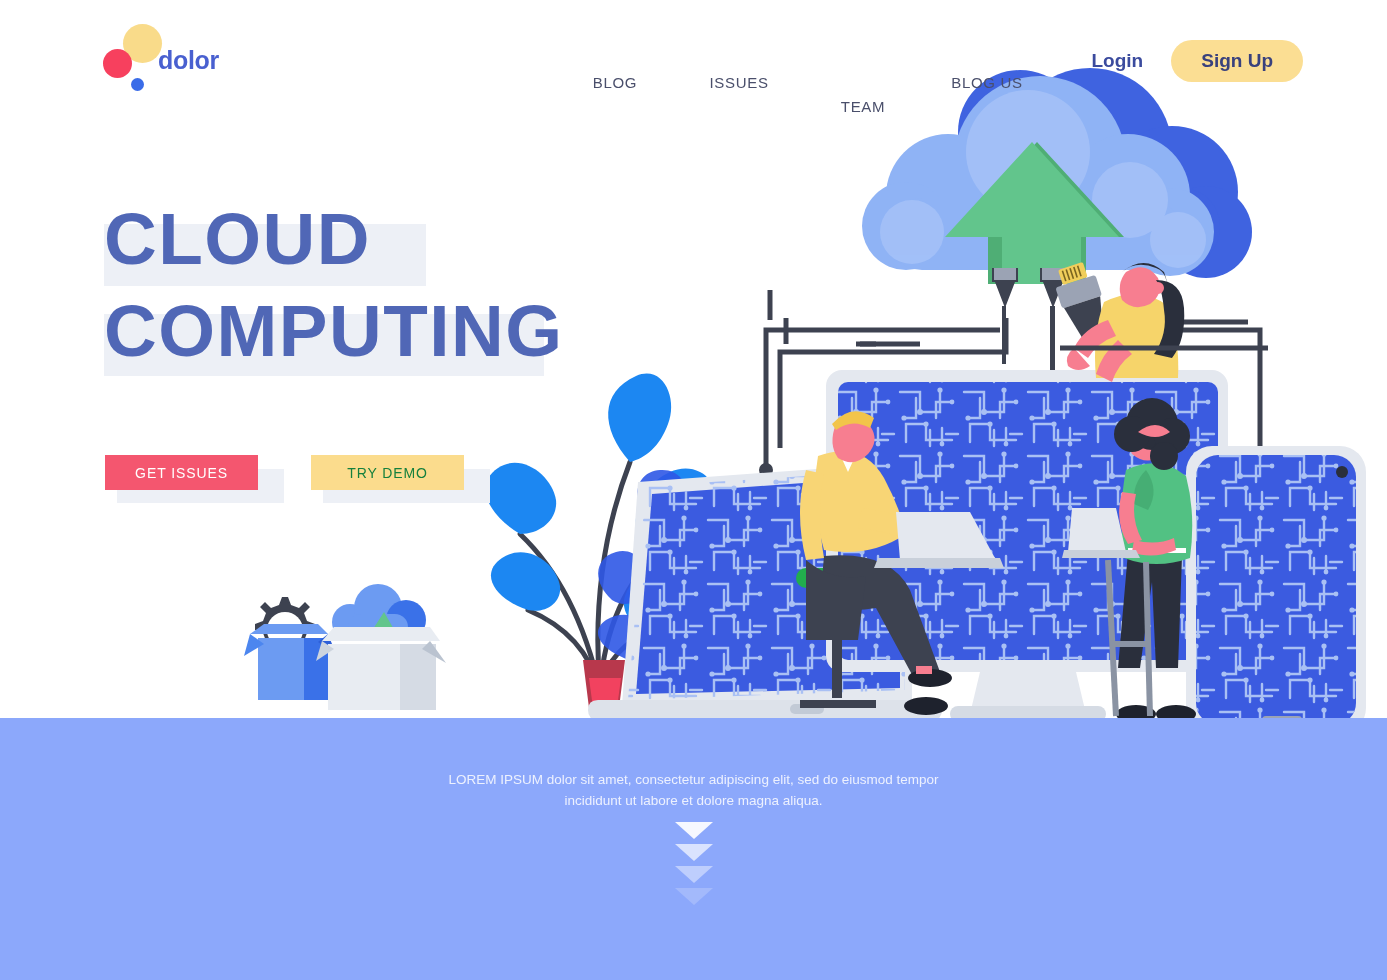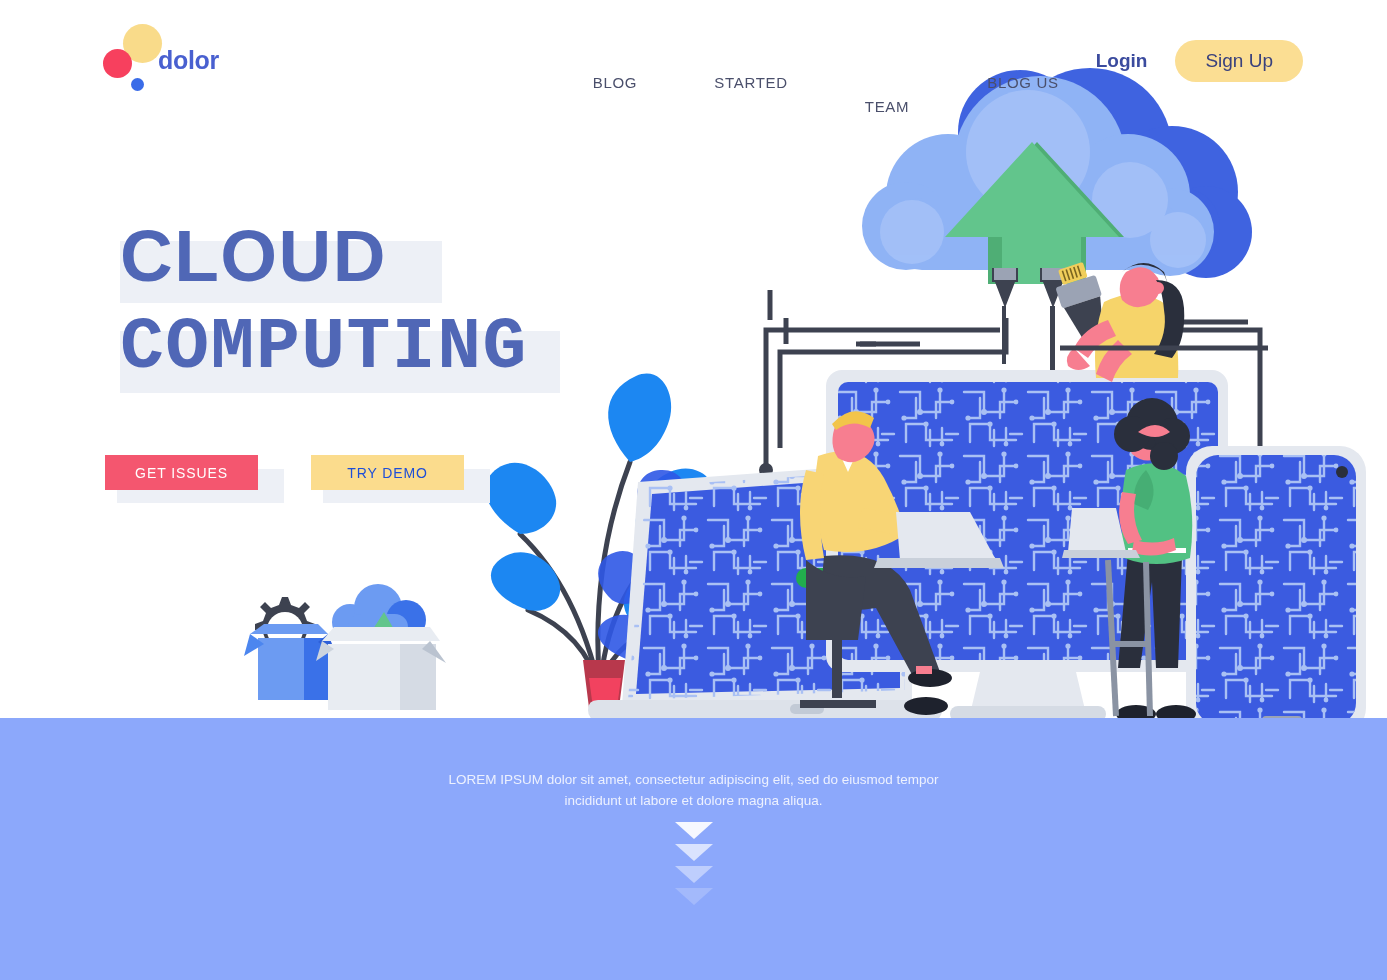--- a/index.html
+++ b/index.html
@@ -19,69 +19,69 @@
   #logo { position: absolute; left: 55px; top: 18px; width: 220px; height: 70px; }
   .logo-dot { position: absolute; border-radius: 50%; }
   #logo-dot-yellow { left: 68px; top: 6px; width: 39px; height: 39px; background: #F9DB8A; }
   #logo-dot-red    { left: 48px; top: 31px; width: 29px; height: 29px; background: #F7405E; }
   #logo-dot-blue   { left: 76px; top: 60px; width: 13px; height: 13px; background: #3A6CE8; }
   #logo-text {
     position: absolute; left: 103px; top: 28px;
     font-size: 25px; font-weight: bold; color: #4960D0; letter-spacing: -0.3px;
   }
 
-  #nav { position: absolute; left: 555px; top: 50px; display: flex; align-items: center; gap: 16px; }
+  #nav { position: absolute; left: 555px; top: 50px; display: flex; align-items: center; gap: 4px; }
   .nav-link {
     font-size: 15px; color: #4A4F6B; letter-spacing: 0.7px;
     text-decoration: none; cursor: pointer; display: inline-block; text-align: center;
   }
   #nav-blog     { width: 120px; }
   #nav-issues   { width: 120px; }
   #nav-team     { width: 120px; margin-top: 48px; }
   #nav-about    { width: 120px; }
 
   #auth { position: absolute; right: 84px; top: 40px; display: flex; align-items: center; gap: 28px; }
   #login-link {
     font-size: 19px; font-weight: bold; color: #3B4B9E; text-decoration: none; cursor: pointer;
   }
   #signup-button {
     background: #FBDE93; color: #39417D; border: none;
-    font-size: 19px; font-weight: normal; font-family: "Liberation Sans", sans-serif;
+    font-size: 19px; font-weight: bold; font-family: "Liberation Sans", sans-serif;
     padding: 10px 30px; border-radius: 22px; cursor: pointer;
   }
 
   
-  #hero-text { position: absolute; left: 120px; top: 202px; z-index: 40; margin-top: 17px; }
+  #hero-text { position: absolute; left: 104px; top: 202px; z-index: 40; }
   .headline-line { position: relative; display: block; }
   .headline-band {
     position: absolute; left: 0; background: #EDF0F6; z-index: 0;
   }
   .headline-word {
     position: relative; z-index: 1;
     font-size: 73px; font-weight: bold; color: #5067B6;
     letter-spacing: 1.5px; line-height: 1.0; white-space: nowrap;
   }
   #headline-band-1 { top: 22px; width: 322px; height: 62px; }
   #headline-band-2 { top: 20px; width: 440px; height: 62px; }
   #headline-1-wrap { height: 92px; }
-  #headline-2-wrap { height: 92px; font-family: Liberation Mono, monospace; }
+  #headline-2-wrap { height: 92px; }
 
   #cta-row { position: absolute; left: 105px; top: 455px; z-index: 40; }
   .cta-wrap { position: absolute; top: 0; }
   .cta-shadow { position: absolute; left: 12px; top: 14px; width: 167px; height: 34px; background: #EDF0F6; }
   .cta-btn {
     position: relative; border: none; cursor: pointer;
     font-family: "Liberation Sans", sans-serif;
     font-size: 14px; letter-spacing: 0.9px;
     width: 153px; height: 35px;
   }
   #get-started-wrap { left: 0; }
   #get-started-button { background: #F4566F; color: #ffffff; }
   #try-demo-wrap { left: 206px; }
-  #try-demo-button { background: #FBDC8D; color: #1d4ed8; }
+  #try-demo-button { background: #FBDC8D; color: #15803d; }
 
   
   #illustration { position: absolute; left: 0; top: 0; width: 1387px; height: 980px; z-index: 20; }
 
   
   #bottom-band {
     position: absolute; left: 0; top: 718px; width: 1387px; height: 321px;
     background: #8CA8FB; z-index: 50;
   }
   #band-text {
@@ -398,21 +398,21 @@
 
     <div id="logo">
       <span id="logo-dot-yellow" class="logo-dot"></span>
       <span id="logo-dot-red" class="logo-dot"></span>
       <span id="logo-dot-blue" class="logo-dot"></span>
       <span id="logo-text">dolor</span>
     </div>
 
     <nav id="nav">
       <a id="nav-blog" class="nav-link">BLOG</a>
-      <a id="nav-issues" class="nav-link">STARTED</a>
+      <a id="nav-issues" class="nav-link">ISSUES</a>
       <a id="nav-team" class="nav-link">TEAM</a>
       <a id="nav-about" class="nav-link">BLOG US</a>
     </nav>
 
     <div id="auth">
       <a id="login-link">Login</a>
       <button id="signup-button">Sign Up</button>
     </div>
   </div>
 

